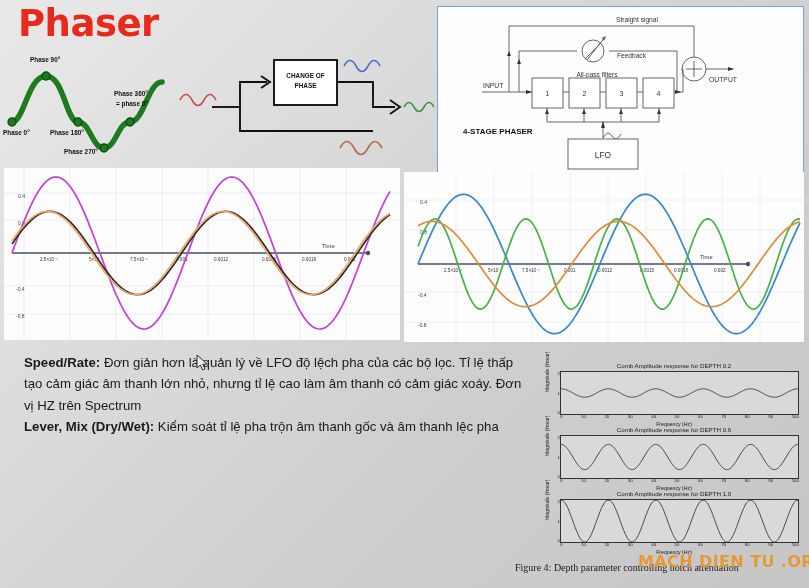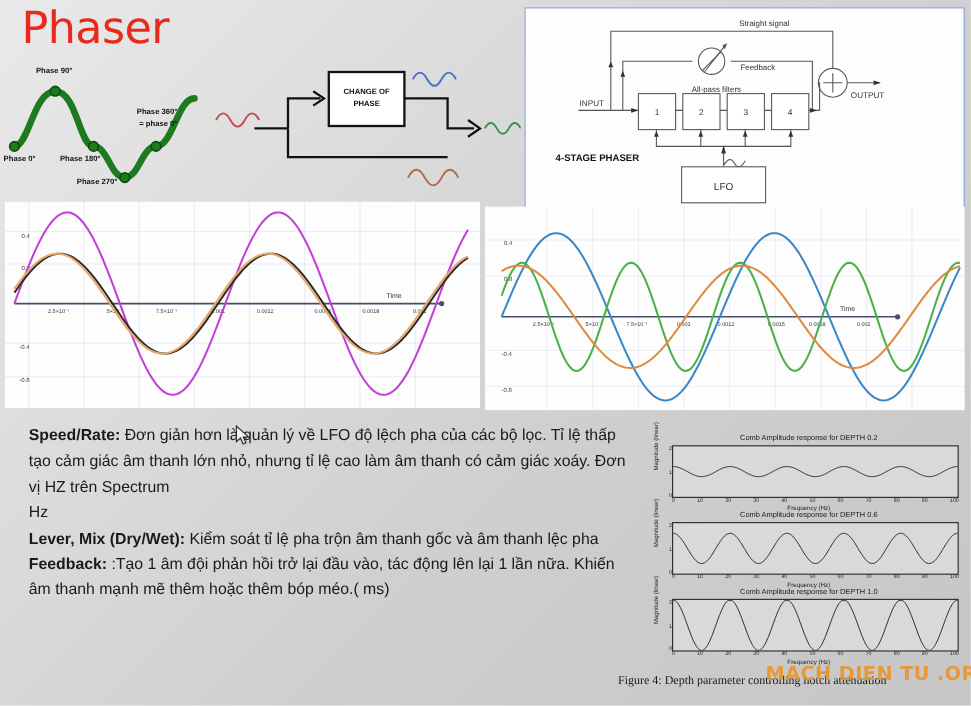--- a/index.html
+++ b/index.html
@@ -7,21 +7,21 @@
   body {
     font-family: "Liberation Sans", sans-serif;
     background: linear-gradient(135deg, #e9e9e9 0%, #dcdcdc 30%, #cfcfcf 60%, #c6c6c6 100%);
     position: relative;
   }
   .slide { position: absolute; inset: 0; }
 
   
   #title {
     position: absolute; left: 18px; top: 2px;
-    font-size: 37px; font-weight: normal; color: #e8291c;
+    font-size: 37px; font-weight: bold; color: #e8291c;
     letter-spacing: -0.5px; font-family: "DejaVu Sans", sans-serif;
   }
 
   
   #phase-fig { position: absolute; left: 2px; top: 52px; width: 172px; height: 108px; }
   #phase-fig svg { display: block; }
   .phase-lbl {
     position: absolute; font-size: 6.4px; font-weight: bold; color: #111;
     white-space: nowrap; font-family: "Liberation Sans", sans-serif;
   }
@@ -276,26 +276,22 @@
           <path d="M14.00,74.44L15.59,69.98L17.18,65.80L18.77,61.93L20.37,58.42L21.96,55.32L23.55,52.66L25.14,50.48L26.73,48.80L28.32,47.64L29.92,47.01L31.51,46.93L33.10,47.40L34.69,48.40L36.28,49.93L37.88,51.97L39.47,54.49L41.06,57.46L42.65,60.85L44.24,64.62L45.83,68.72L47.42,73.10L49.02,77.70L50.61,82.48L52.20,87.38L53.79,92.33L55.38,97.28L56.98,102.16L58.57,106.92L60.16,111.50L61.75,115.84L63.34,119.90L64.93,123.62L66.53,126.96L68.12,129.87L69.71,132.33L71.30,134.30L72.89,135.76L74.48,136.70L76.08,137.09L77.67,136.93L79.26,136.24L80.85,135.01L82.44,133.26L84.03,131.01L85.63,128.29L87.22,125.13L88.81,121.58L90.40,117.66L91.99,113.44L93.58,108.95L95.17,104.27L96.77,99.43L98.36,94.50L99.95,89.55L101.54,84.62L103.13,79.78L104.72,75.09L106.32,70.61L107.91,66.38L109.50,62.46L111.09,58.90L112.68,55.74L114.28,53.01L115.87,50.76L117.46,49.01L119.05,47.77L120.64,47.07L122.23,46.91L123.82,47.30L125.42,48.22L127.01,49.68L128.60,51.64L130.19,54.10L131.78,57.01L133.38,60.34L134.97,64.06L136.56,68.11L138.15,72.45L139.74,77.03L141.33,81.79L142.93,86.67L144.52,91.62L146.11,96.57L147.70,101.47L149.29,106.25L150.88,110.86L152.47,115.24L154.07,119.34L155.66,123.11L157.25,126.51L158.84,129.49L160.43,132.01L162.03,134.05L163.62,135.59L165.21,136.60L166.80,137.06L168.39,136.99L169.98,136.37L171.57,135.22L173.17,133.54L174.76,131.36L176.35,128.71L177.94,125.61L179.53,122.11L181.13,118.24L182.72,114.06L184.31,109.61L185.90,104.95L187.49,100.13L189.08,95.21L190.68,90.25L192.27,85.32L193.86,80.47L195.45,75.75L197.04,71.23L198.63,66.96L200.22,63.00L201.82,59.38L203.41,56.16L205.00,53.37L206.59,51.05L208.18,49.23L209.77,47.92L211.37,47.14L212.96,46.90L214.55,47.21L216.14,48.06L217.73,49.44L219.32,51.33L220.92,53.72L222.51,56.57L224.10,59.84L225.69,63.51L227.28,67.51L228.88,71.82L230.47,76.37L232.06,81.10L233.65,85.97L235.24,90.91L236.83,95.87L238.43,100.77L240.02,105.58L241.61,110.21L243.20,114.63L244.79,118.77L246.38,122.60L247.98,126.05L249.57,129.09L251.16,131.68L252.75,133.79L254.34,135.40L255.93,136.48L257.52,137.03L259.12,137.03L260.71,136.49L262.30,135.41L263.89,133.81L265.48,131.70L267.07,129.12L268.67,126.08L270.26,122.63L271.85,118.81L273.44,114.67L275.03,110.26L276.63,105.62L278.22,100.82L279.81,95.92L281.40,90.96L282.99,86.02L284.58,81.15L286.18,76.41L287.77,71.86L289.36,67.56L290.95,63.55L292.54,59.88L294.13,56.60L295.73,53.75L297.32,51.36L298.91,49.46L300.50,48.07L302.09,47.22L303.68,46.90L305.27,47.13L306.87,47.90L308.46,49.21L310.05,51.03L311.64,53.35L313.23,56.13L314.82,59.35L316.42,62.96L318.01,66.92L319.60,71.19L321.19,75.70L322.78,80.42L324.38,85.27L325.97,90.20L327.56,95.16L329.15,100.08L330.74,104.90L332.33,109.56L333.93,114.02L335.52,118.20L337.11,122.07L338.70,125.58L340.29,128.68L341.88,131.34L343.48,133.52L345.07,135.20L346.66,136.36L348.25,136.99L349.84,137.07L351.43,136.60L353.02,135.60L354.62,134.07L356.21,132.03L357.80,129.51L359.39,126.54L360.98,123.15L362.57,119.38L364.17,115.28L365.76,110.90L367.35,106.30L368.94,101.52L370.53,96.62L372.13,91.67L373.72,86.72L375.31,81.84L376.90,77.08L378.49,72.50L380.08,68.16L381.68,64.10L383.27,60.38L384.86,57.04L386.45,54.13L388.04,51.67L389.63,49.70L391.23,48.24L392.82,47.30L394.41,46.91L396.00,47.07" fill="none" stroke="#49b04a" stroke-width="1.7"></path>
           <path d="M14.00,54.00L15.59,53.02L17.18,52.15L18.77,51.39L20.37,50.75L21.96,50.23L23.55,49.83L25.14,49.55L26.73,49.40L28.32,49.36L29.92,49.45L31.51,49.66L33.10,50.00L34.69,50.45L36.28,51.03L37.88,51.72L39.47,52.53L41.06,53.45L42.65,54.48L44.24,55.62L45.83,56.87L47.42,58.22L49.02,59.66L50.61,61.20L52.20,62.82L53.79,64.53L55.38,66.32L56.98,68.19L58.57,70.12L60.16,72.11L61.75,74.17L63.34,76.27L64.93,78.42L66.53,80.61L68.12,82.83L69.71,85.07L71.30,87.34L72.89,89.62L74.48,91.91L76.08,94.19L77.67,96.48L79.26,98.74L80.85,100.99L82.44,103.22L84.03,105.41L85.63,107.56L87.22,109.67L88.81,111.72L90.40,113.72L91.99,115.66L93.58,117.53L95.17,119.32L96.77,121.04L98.36,122.67L99.95,124.22L101.54,125.67L103.13,127.02L104.72,128.28L106.32,129.43L107.91,130.47L109.50,131.40L111.09,132.22L112.68,132.92L114.28,133.50L115.87,133.97L117.46,134.31L119.05,134.53L120.64,134.63L122.23,134.61L123.82,134.46L125.42,134.20L127.01,133.81L128.60,133.30L130.19,132.67L131.78,131.92L133.38,131.06L134.97,130.08L136.56,129.00L138.15,127.81L139.74,126.52L141.33,125.13L142.93,123.64L144.52,122.06L146.11,120.39L147.70,118.65L149.29,116.82L150.88,114.93L152.47,112.96L154.07,110.94L155.66,108.87L157.25,106.74L158.84,104.57L160.43,102.37L162.03,100.14L163.62,97.88L165.21,95.60L166.80,93.32L168.39,91.03L169.98,88.75L171.57,86.47L173.17,84.21L174.76,81.97L176.35,79.76L177.94,77.59L179.53,75.46L181.13,73.37L182.72,71.34L184.31,69.37L185.90,67.47L187.49,65.63L189.08,63.87L190.68,62.19L192.27,60.60L193.86,59.10L195.45,57.69L197.04,56.38L198.63,55.18L200.22,54.08L201.82,53.08L203.41,52.21L205.00,51.44L206.59,50.79L208.18,50.26L209.77,49.86L211.37,49.57L212.96,49.40L214.55,49.36L216.14,49.44L217.73,49.64L219.32,49.97L220.92,50.42L222.51,50.98L224.10,51.67L225.69,52.46L227.28,53.38L228.88,54.40L230.47,55.54L232.06,56.78L233.65,58.12L235.24,59.55L236.83,61.08L238.43,62.70L240.02,64.41L241.61,66.19L243.20,68.05L244.79,69.98L246.38,71.97L247.98,74.01L249.57,76.11L251.16,78.26L252.75,80.44L254.34,82.66L255.93,84.91L257.52,87.17L259.12,89.45L260.71,91.74L262.30,94.03L263.89,96.31L265.48,98.58L267.07,100.83L268.67,103.05L270.26,105.25L271.85,107.40L273.44,109.51L275.03,111.57L276.63,113.58L278.22,115.52L279.81,117.39L281.40,119.19L282.99,120.92L284.58,122.56L286.18,124.11L287.77,125.57L289.36,126.93L290.95,128.19L292.54,129.35L294.13,130.40L295.73,131.34L297.32,132.16L298.91,132.87L300.50,133.47L302.09,133.94L303.68,134.29L305.27,134.52L306.87,134.63L308.46,134.62L310.05,134.48L311.64,134.22L313.23,133.84L314.82,133.34L316.42,132.72L318.01,131.98L319.60,131.13L321.19,130.16L322.78,129.08L324.38,127.90L325.97,126.62L327.56,125.23L329.15,123.75L330.74,122.18L332.33,120.52L333.93,118.78L335.52,116.96L337.11,115.07L338.70,113.11L340.29,111.09L341.88,109.02L343.48,106.90L345.07,104.73L346.66,102.53L348.25,100.30L349.84,98.04L351.43,95.77L353.02,93.49L354.62,91.20L356.21,88.91L357.80,86.64L359.39,84.38L360.98,82.14L362.57,79.93L364.17,77.75L365.76,75.61L367.35,73.53L368.94,71.49L370.53,69.51L372.13,67.60L373.72,65.76L375.31,64.00L376.90,62.31L378.49,60.71L380.08,59.20L381.68,57.79L383.27,56.47L384.86,55.26L386.45,54.15L388.04,53.15L389.63,52.27L391.23,51.49L392.82,50.84L394.41,50.30L396.00,49.88" fill="none" stroke="#dd8b3d" stroke-width="1.7"></path>
         </g>
     </svg>
   </div>
 
   <div id="body-text">
     <p>
       <b>Speed/Rate:</b><span> Đơn giản hơn là quản lý về LFO độ lệch pha của các bộ lọc. Tỉ lệ thấp tạo cảm giác âm thanh lớn nhỏ, nhưng tỉ lệ cao  làm âm thanh có cảm giác xoáy. Đơn vị HZ trên Spectrum</span>
     </p>
-    <p>Hz</p>
     <p>
       <b>Lever, Mix (Dry/Wet):</b><span> Kiểm soát tỉ lệ pha trộn âm thanh gốc và âm thanh lệc pha</span>
-    </p>
-    <p>
-      <b>Feedback:</b><span>  :Tạo 1 âm đội phản hồi trở lại đầu vào, tác động lên lại 1 lần nữa. Khiến âm thanh mạnh mẽ thêm hoặc thêm bóp méo.( ms)</span>
     </p>
   </div>
 
   <div id="comb-stack">
 
     <div class="comb-panel">
       <div class="comb-title">Comb Amplitude response for DEPTH 0.2</div>
       <div class="comb-ylabel">Magnitude (linear)</div>
       <div class="comb-yticks">
         <span>2</span>

